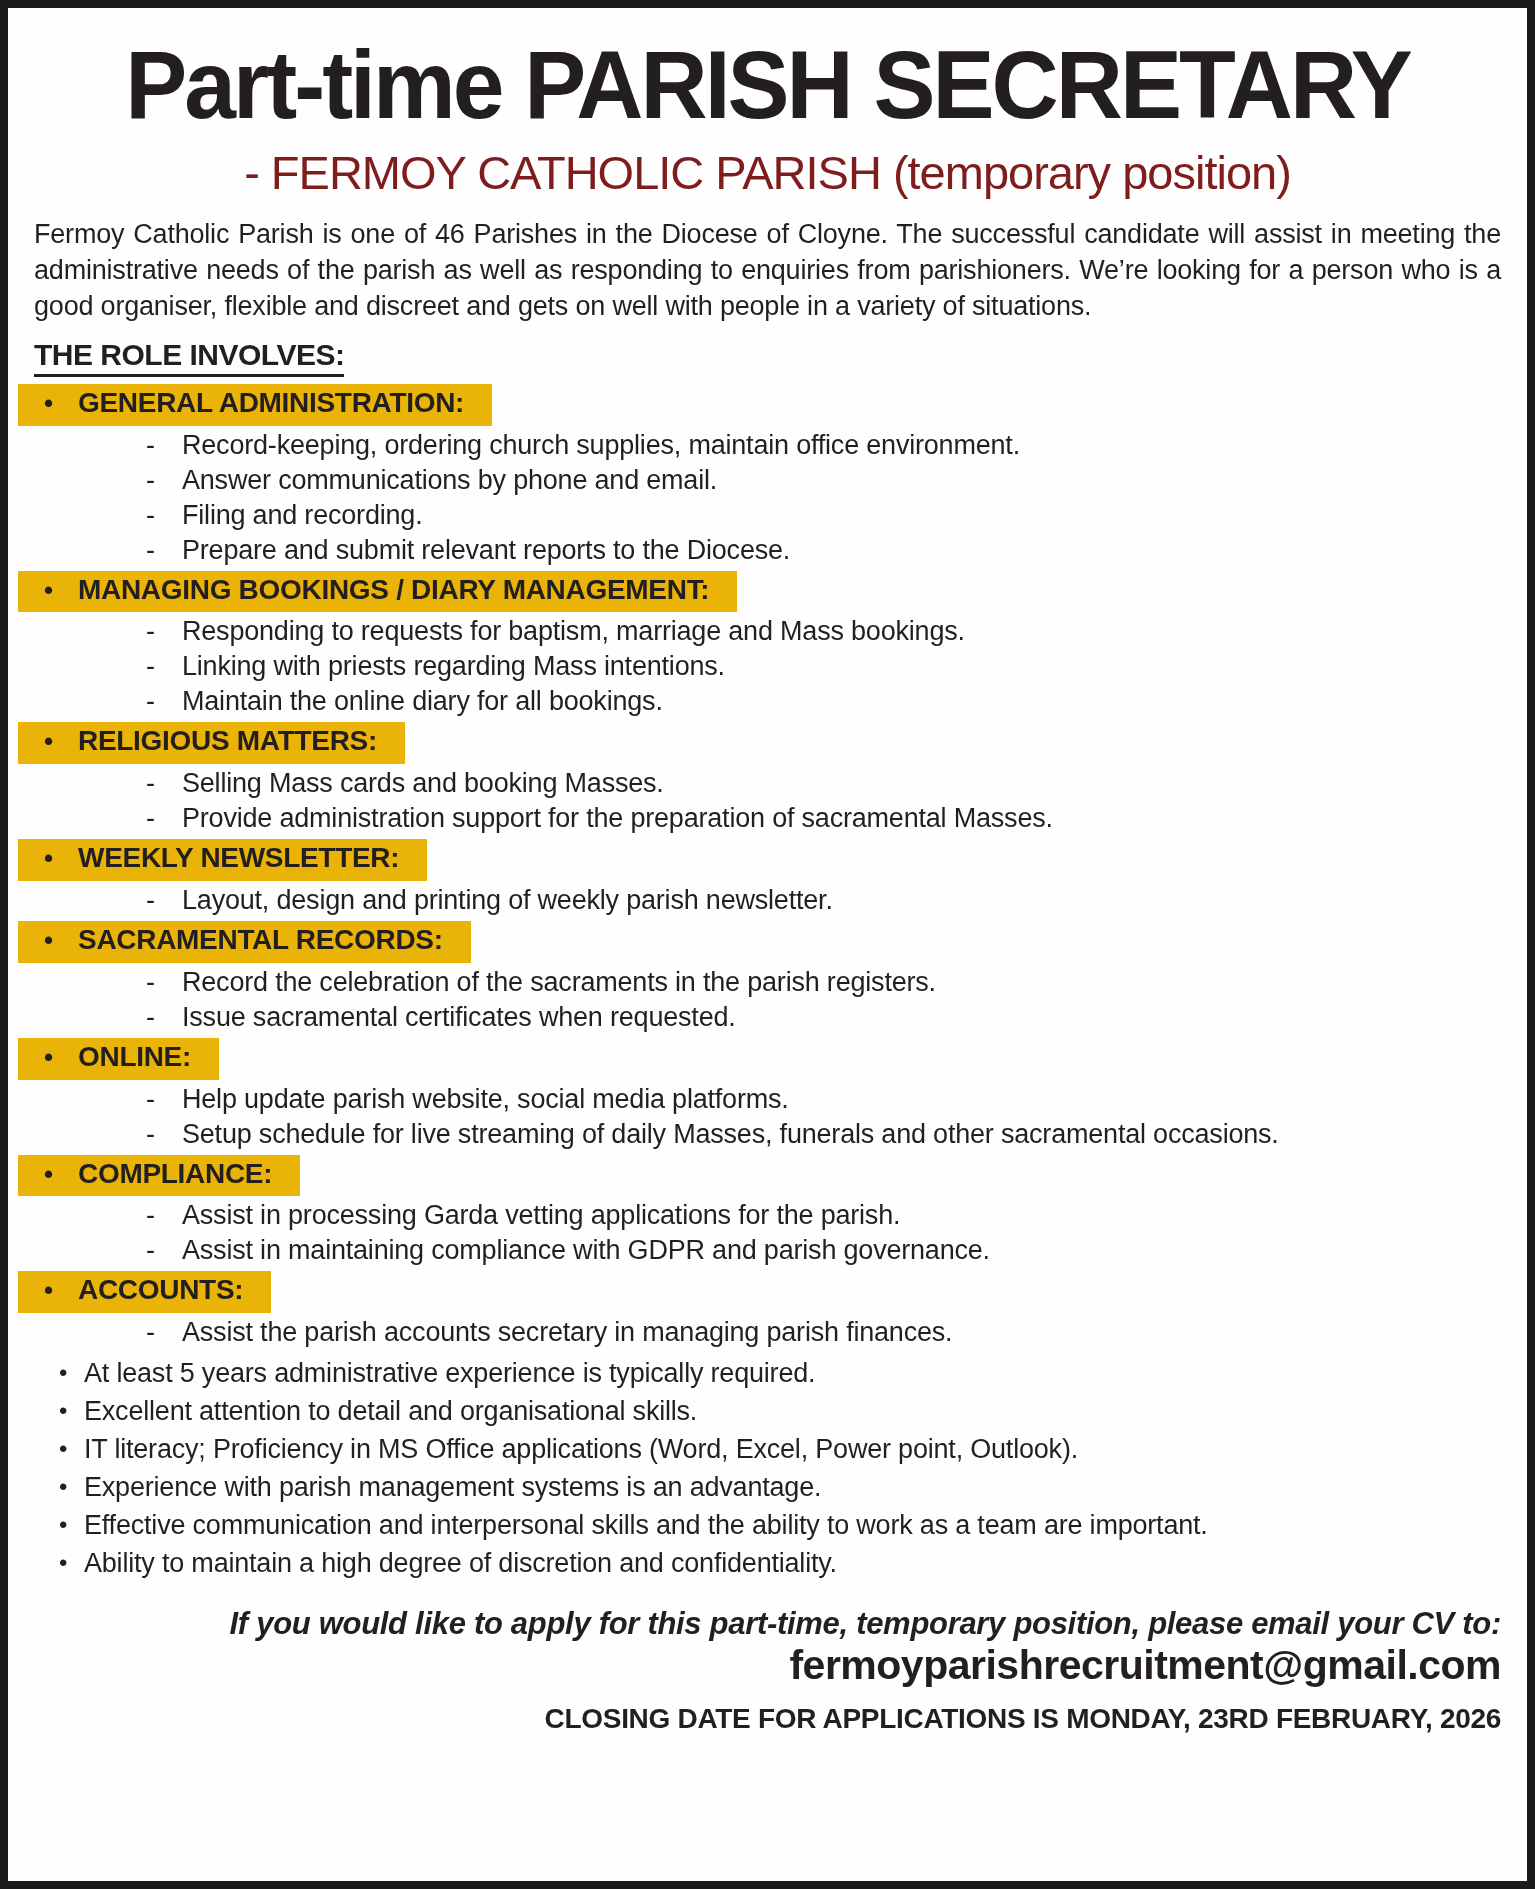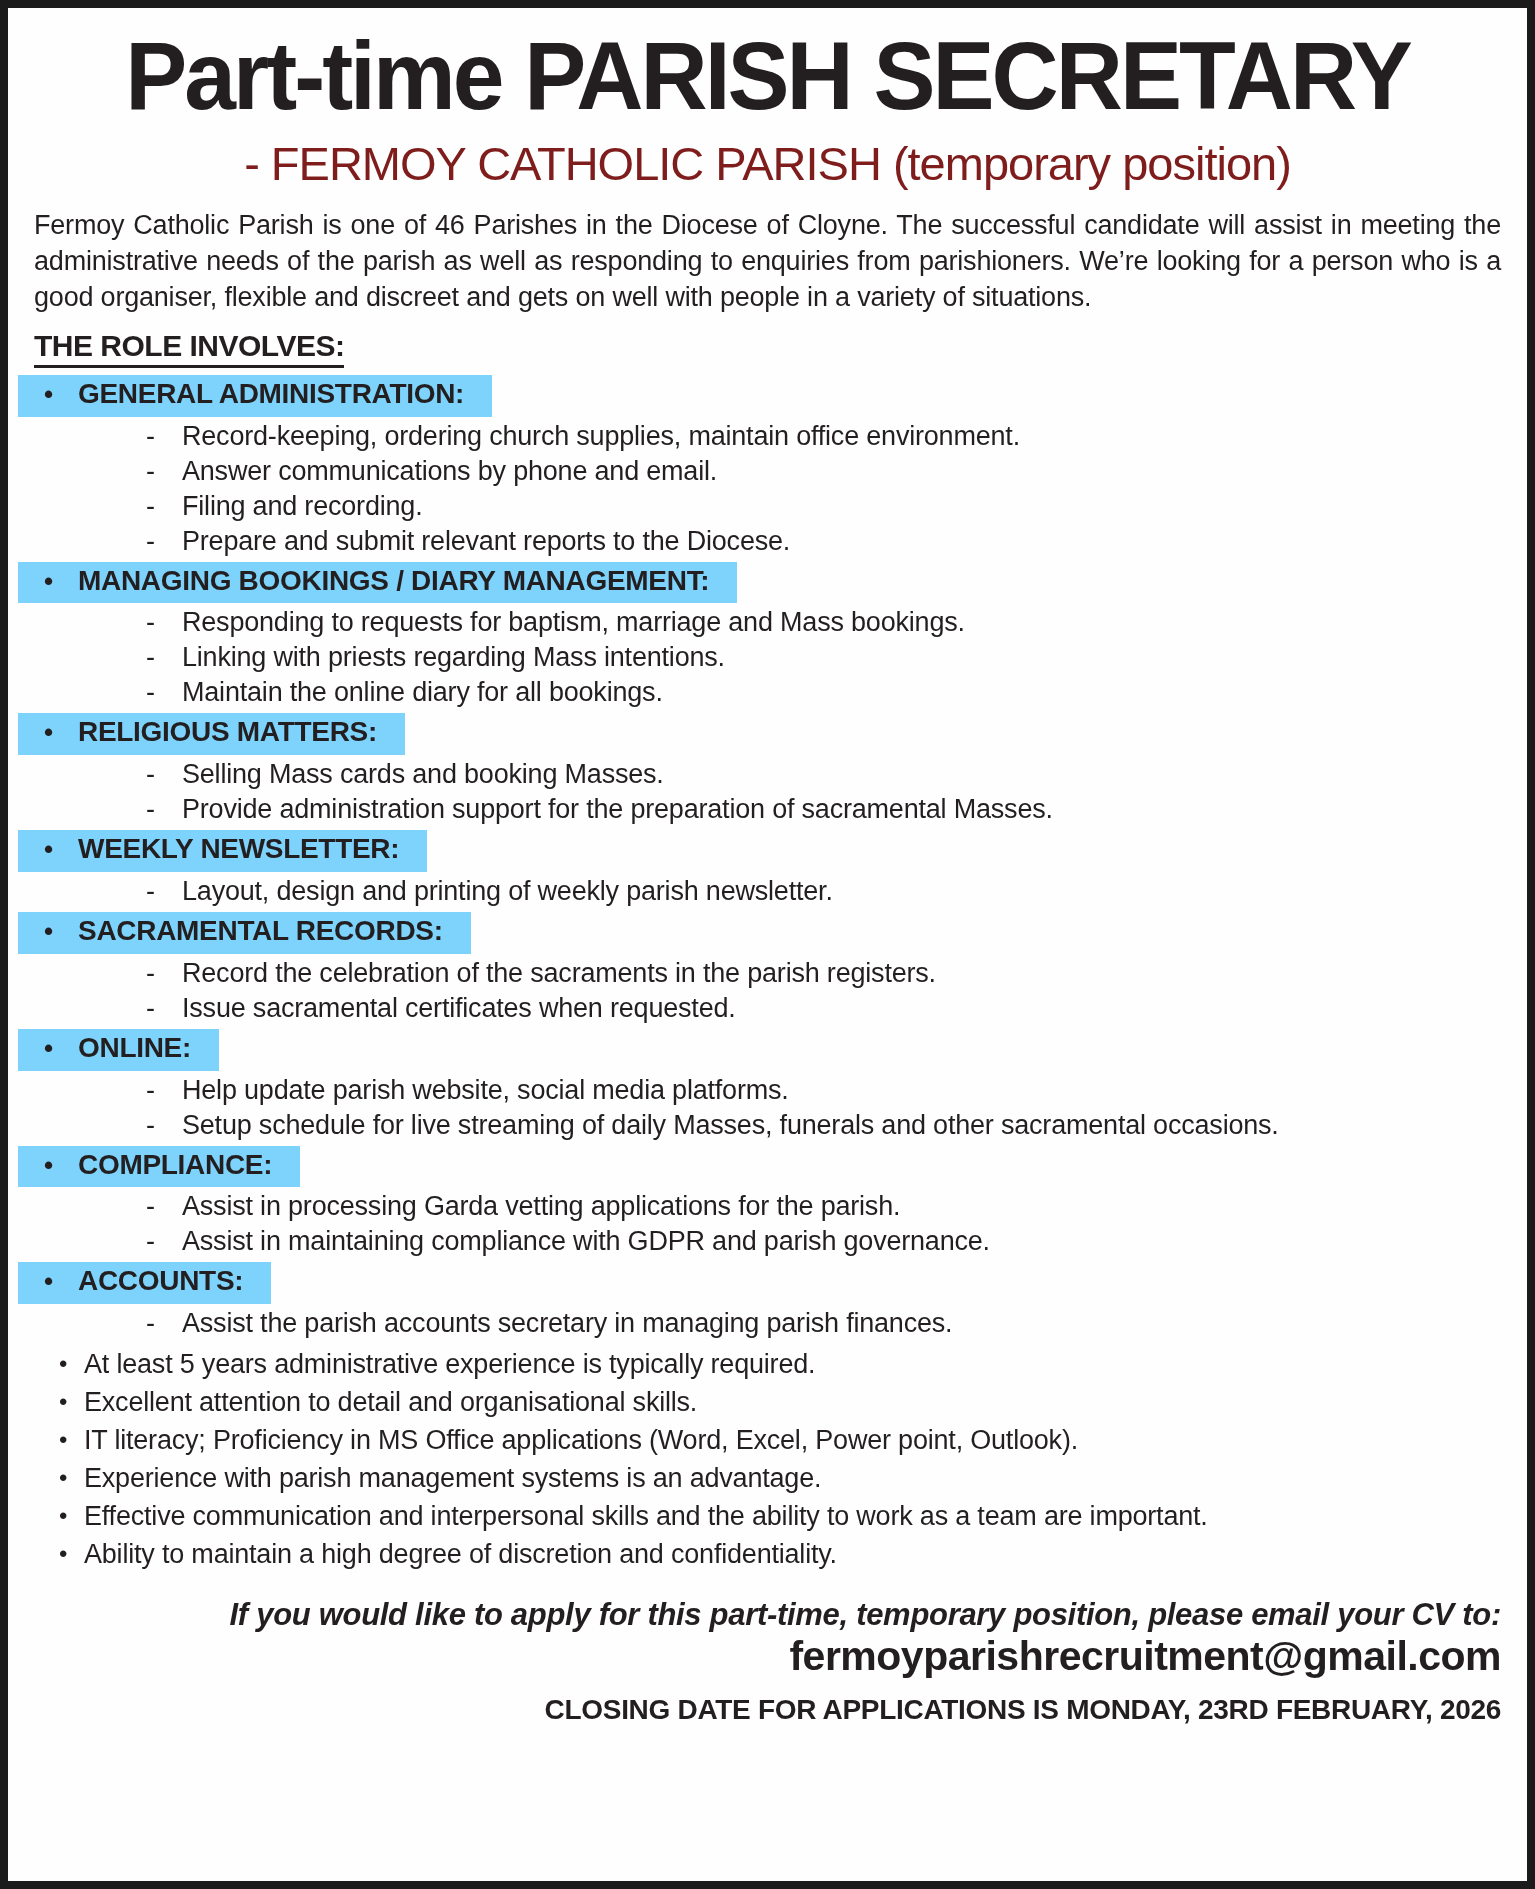--- a/index.html
+++ b/index.html
@@ -4,21 +4,21 @@
 <style>
   * { margin: 0; padding: 0; box-sizing: border-box; }
   html, body { background: #ffffff; }
   .page {
     width: 1535px;
     height: 1889px;
     border: 8px solid #1b1b1b;
     background: #fefefe;
     font-family: "Liberation Sans", sans-serif;
     color: #231f20;
-    padding: 19px 26px 10px 26px;
+    padding: 28px 26px 10px 26px;
     overflow: hidden;
     position: relative;
   }
   .main-title {
     font-size: 93px;
     font-weight: bold;
     letter-spacing: -3px;
     line-height: 1.02;
     text-align: center;
     white-space: nowrap;
@@ -48,21 +48,21 @@
     font-size: 30px;
     font-weight: bold;
     letter-spacing: -0.5px;
     border-bottom: 3px solid #231f20;
     padding-bottom: 2px;
     margin-top: 14px;
     margin-bottom: 4px;
   }
   .role-section-heading {
     display: inline-block;
-    background: #7dd3fc;
+    background: #eab308;
     font-size: 28px;
     font-weight: bold;
     letter-spacing: -0.3px;
     padding: 4px 28px 7px 10px;
     margin-left: -16px;
     margin-top: 3px;
     margin-bottom: 2px;
     line-height: 1.1;
   }
   .role-section-heading .bullet {

